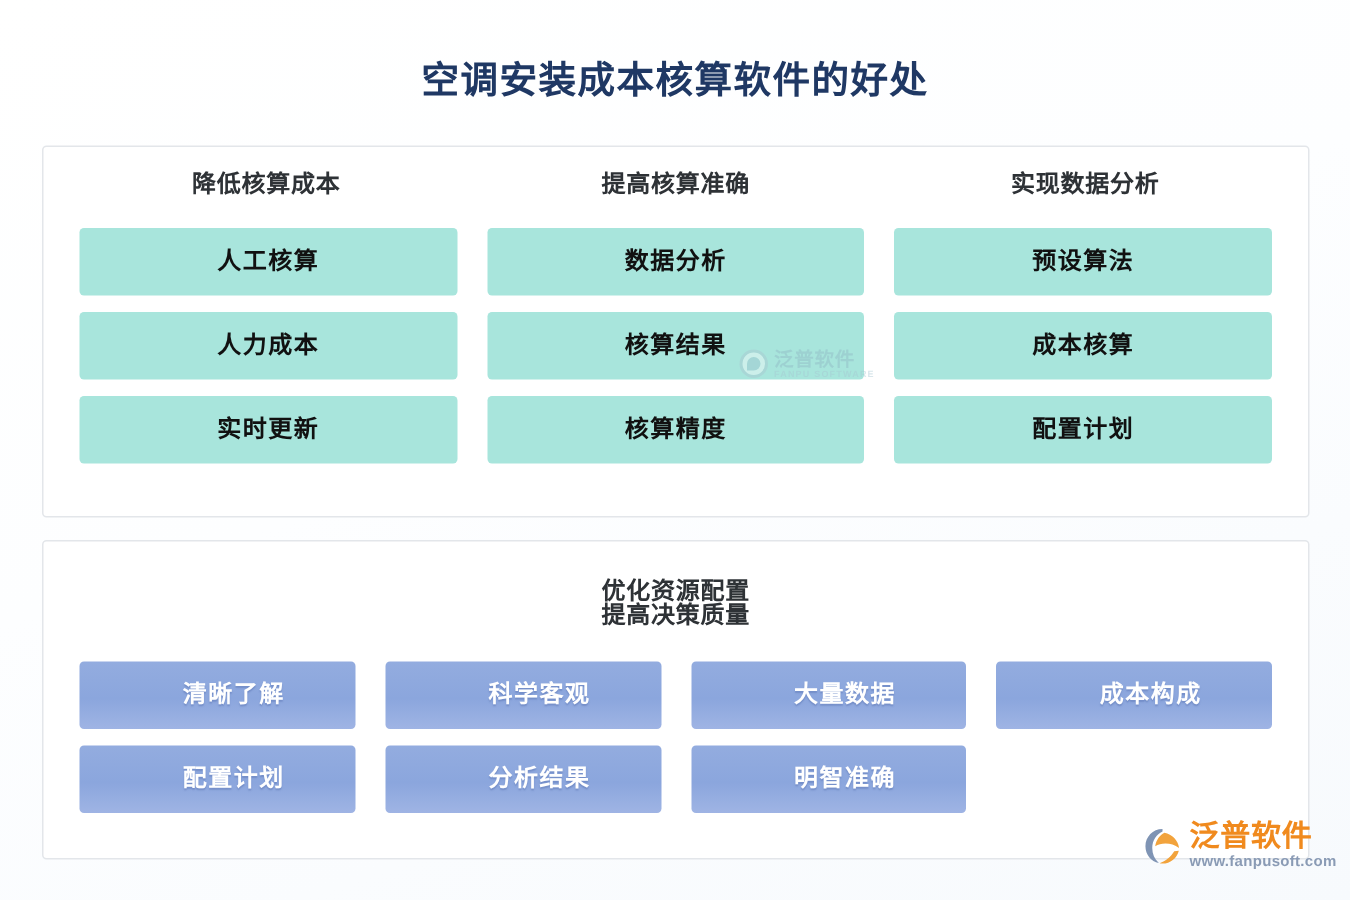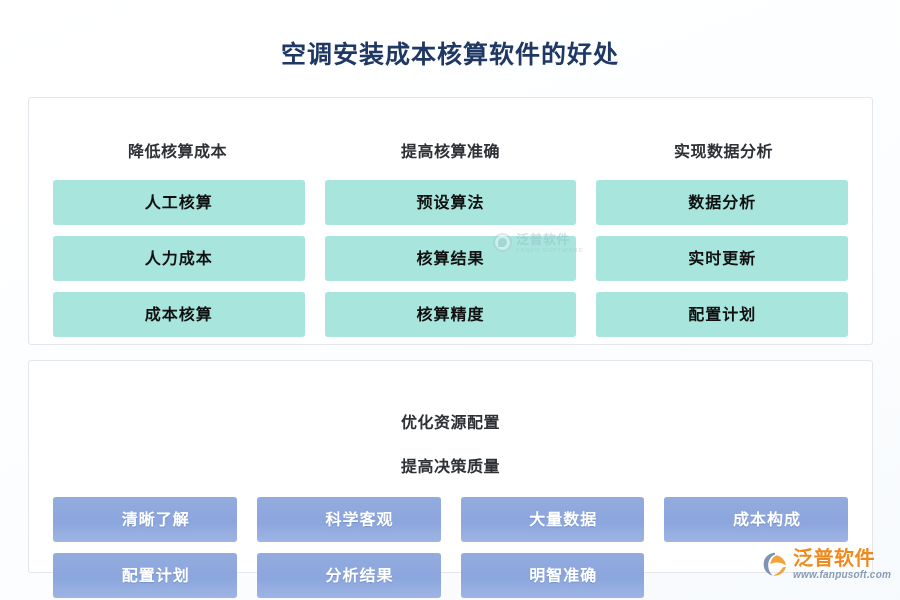--- a/index.html
+++ b/index.html
@@ -60,21 +60,20 @@
   .head-row.two   { padding: 26px 12px 0 12px; flex-direction: column; }
 
   .col-head {
     flex: 1;
     text-align: center;
     font-size: 16px;
     font-weight: bold;
     color: #2e3236;
     line-height: 1;
     letter-spacing: 0.5px;
-    margin-top: 28px;
   }
 
   
   .chip-grid {
     display: grid;
     gap: 11px 20px;
     padding: 0 24px;
   }
 
   .grid-three {
@@ -190,48 +189,47 @@
     white-space: nowrap;
   }
 
   .brand-url {
     font-size: 10px;
     font-weight: bold;
     color: #8a9bb5;
     letter-spacing: 0.2px;
     white-space: nowrap;
     margin-top: 1px;
-    font-style: italic;
   }
 </style>
 </head>
 <body>
 
 <div class="page">
 
   <h1 class="page-title">空调安装成本核算软件的好处</h1>
 
   <section class="card" id="card-one">
 
     <div class="head-row three">
       <div class="col-head">降低核算成本</div>
       <div class="col-head">提高核算准确</div>
       <div class="col-head">实现数据分析</div>
     </div>
 
     <div class="chip-grid grid-three">
       <div class="chip chip-teal">人工核算</div>
+      <div class="chip chip-teal">数据分析</div>
       <div class="chip chip-teal">预设算法</div>
-      <div class="chip chip-teal">数据分析</div>
 
       <div class="chip chip-teal">人力成本</div>
       <div class="chip chip-teal">核算结果</div>
+      <div class="chip chip-teal">成本核算</div>
+
       <div class="chip chip-teal">实时更新</div>
-
-      <div class="chip chip-teal">成本核算</div>
       <div class="chip chip-teal">核算精度</div>
       <div class="chip chip-teal">配置计划</div>
     </div>
 
   </section>
 
   <section class="card" id="card-two">
 
     <div class="head-row two">
       <div class="col-head">优化资源配置</div>

